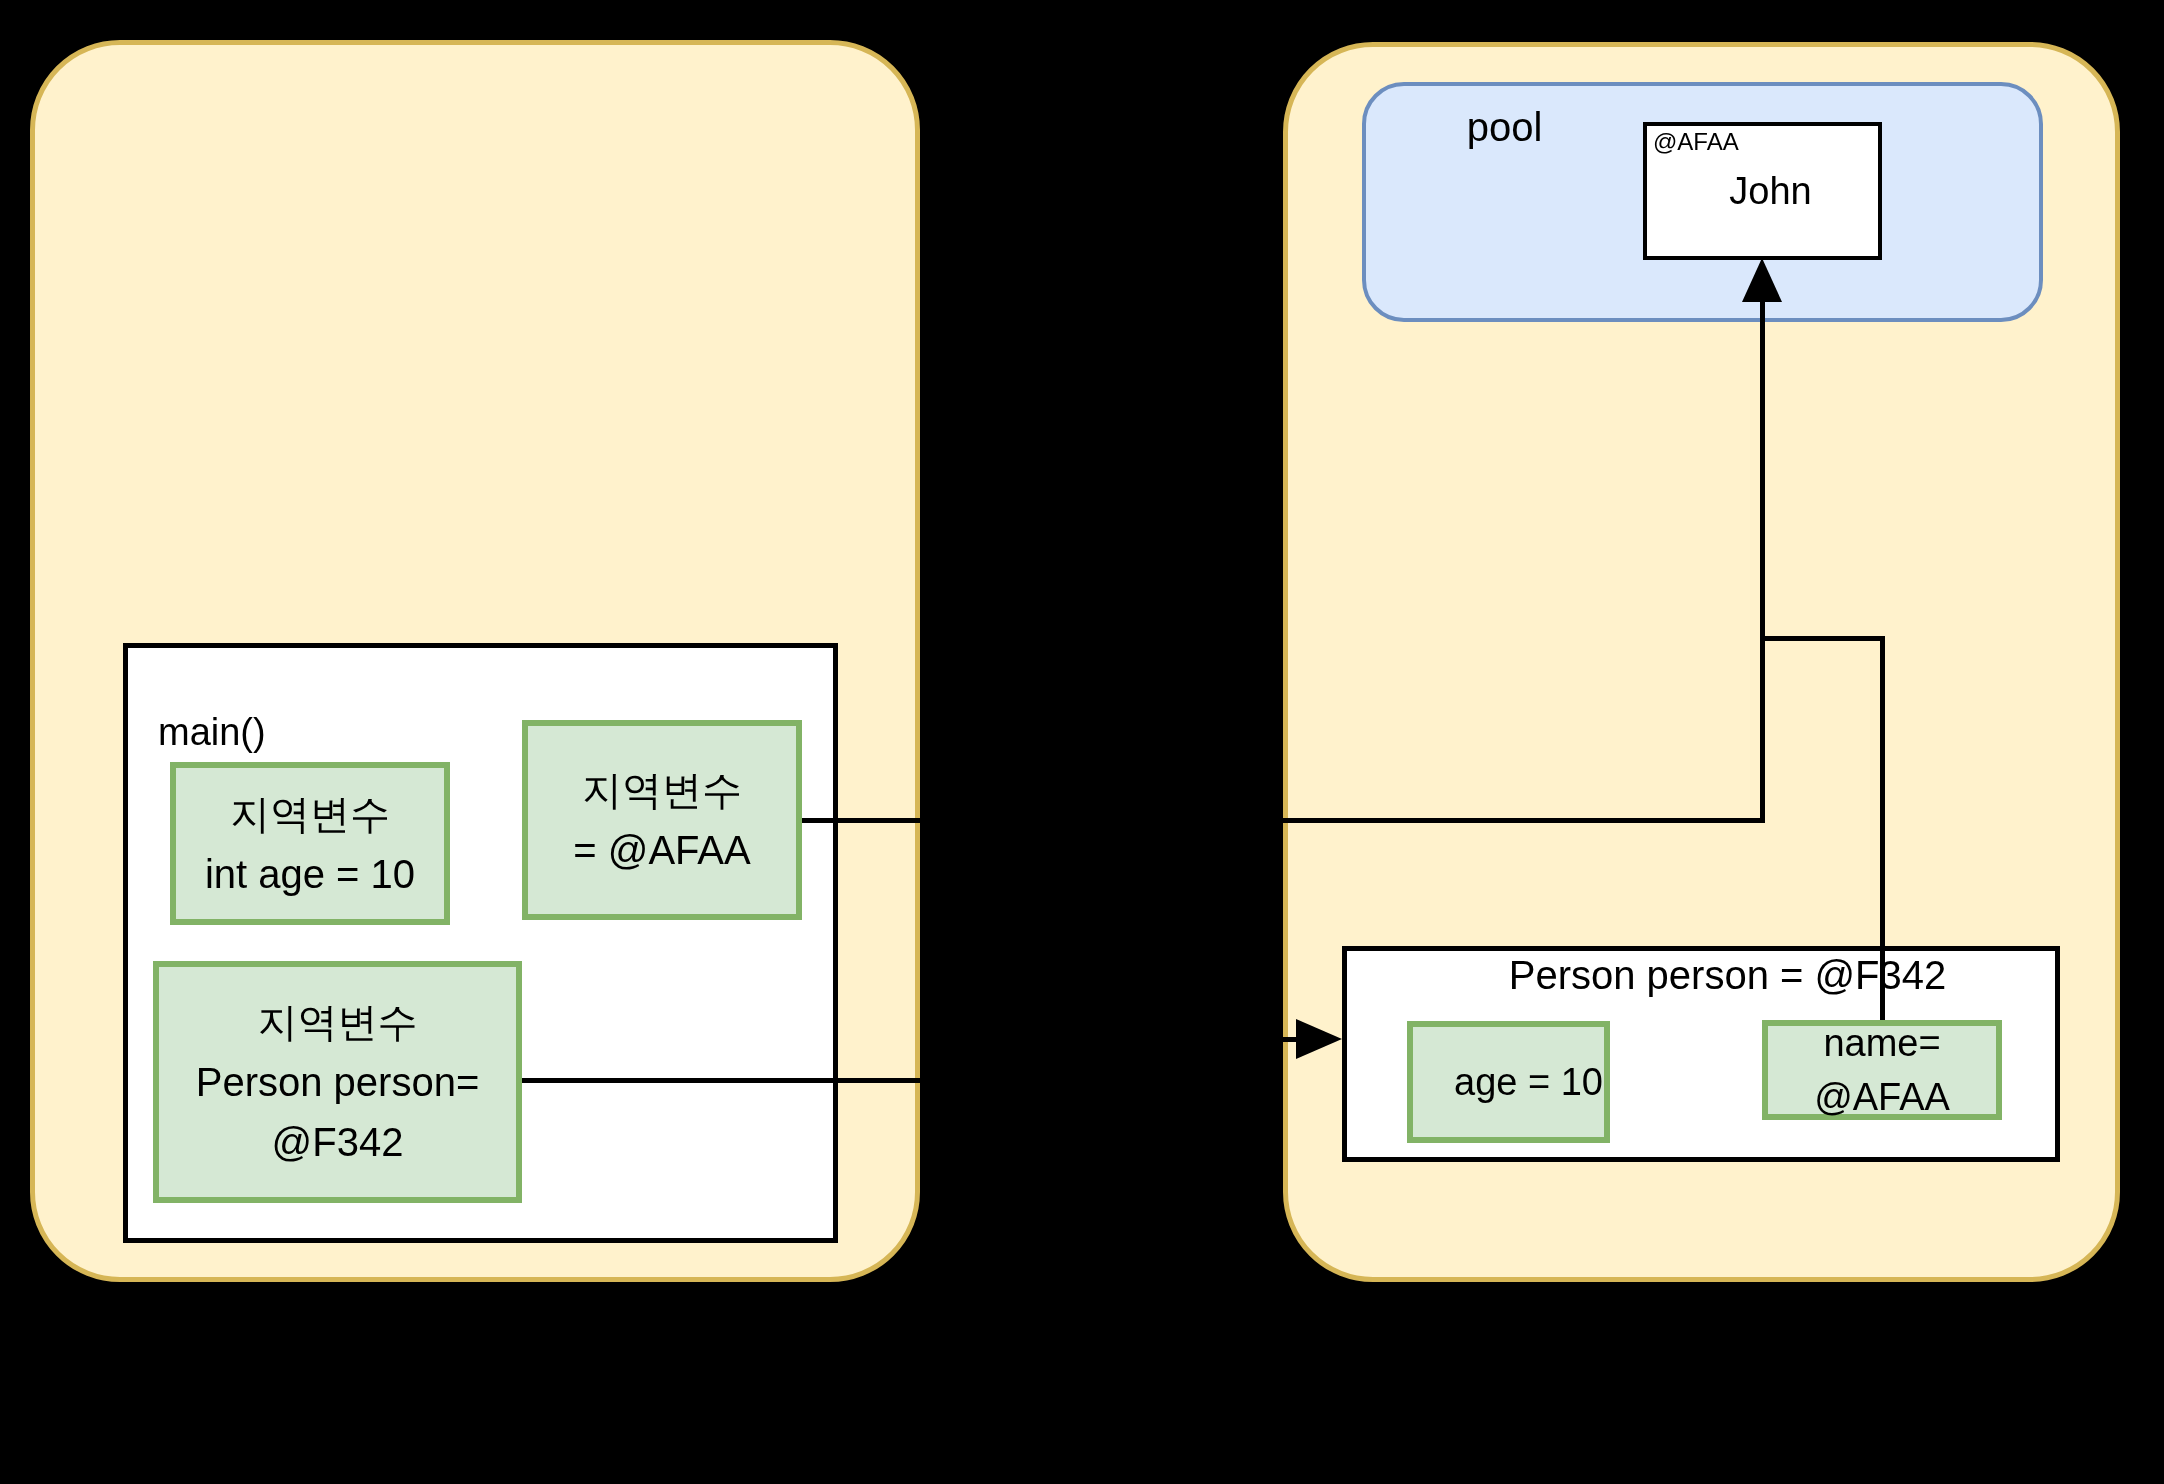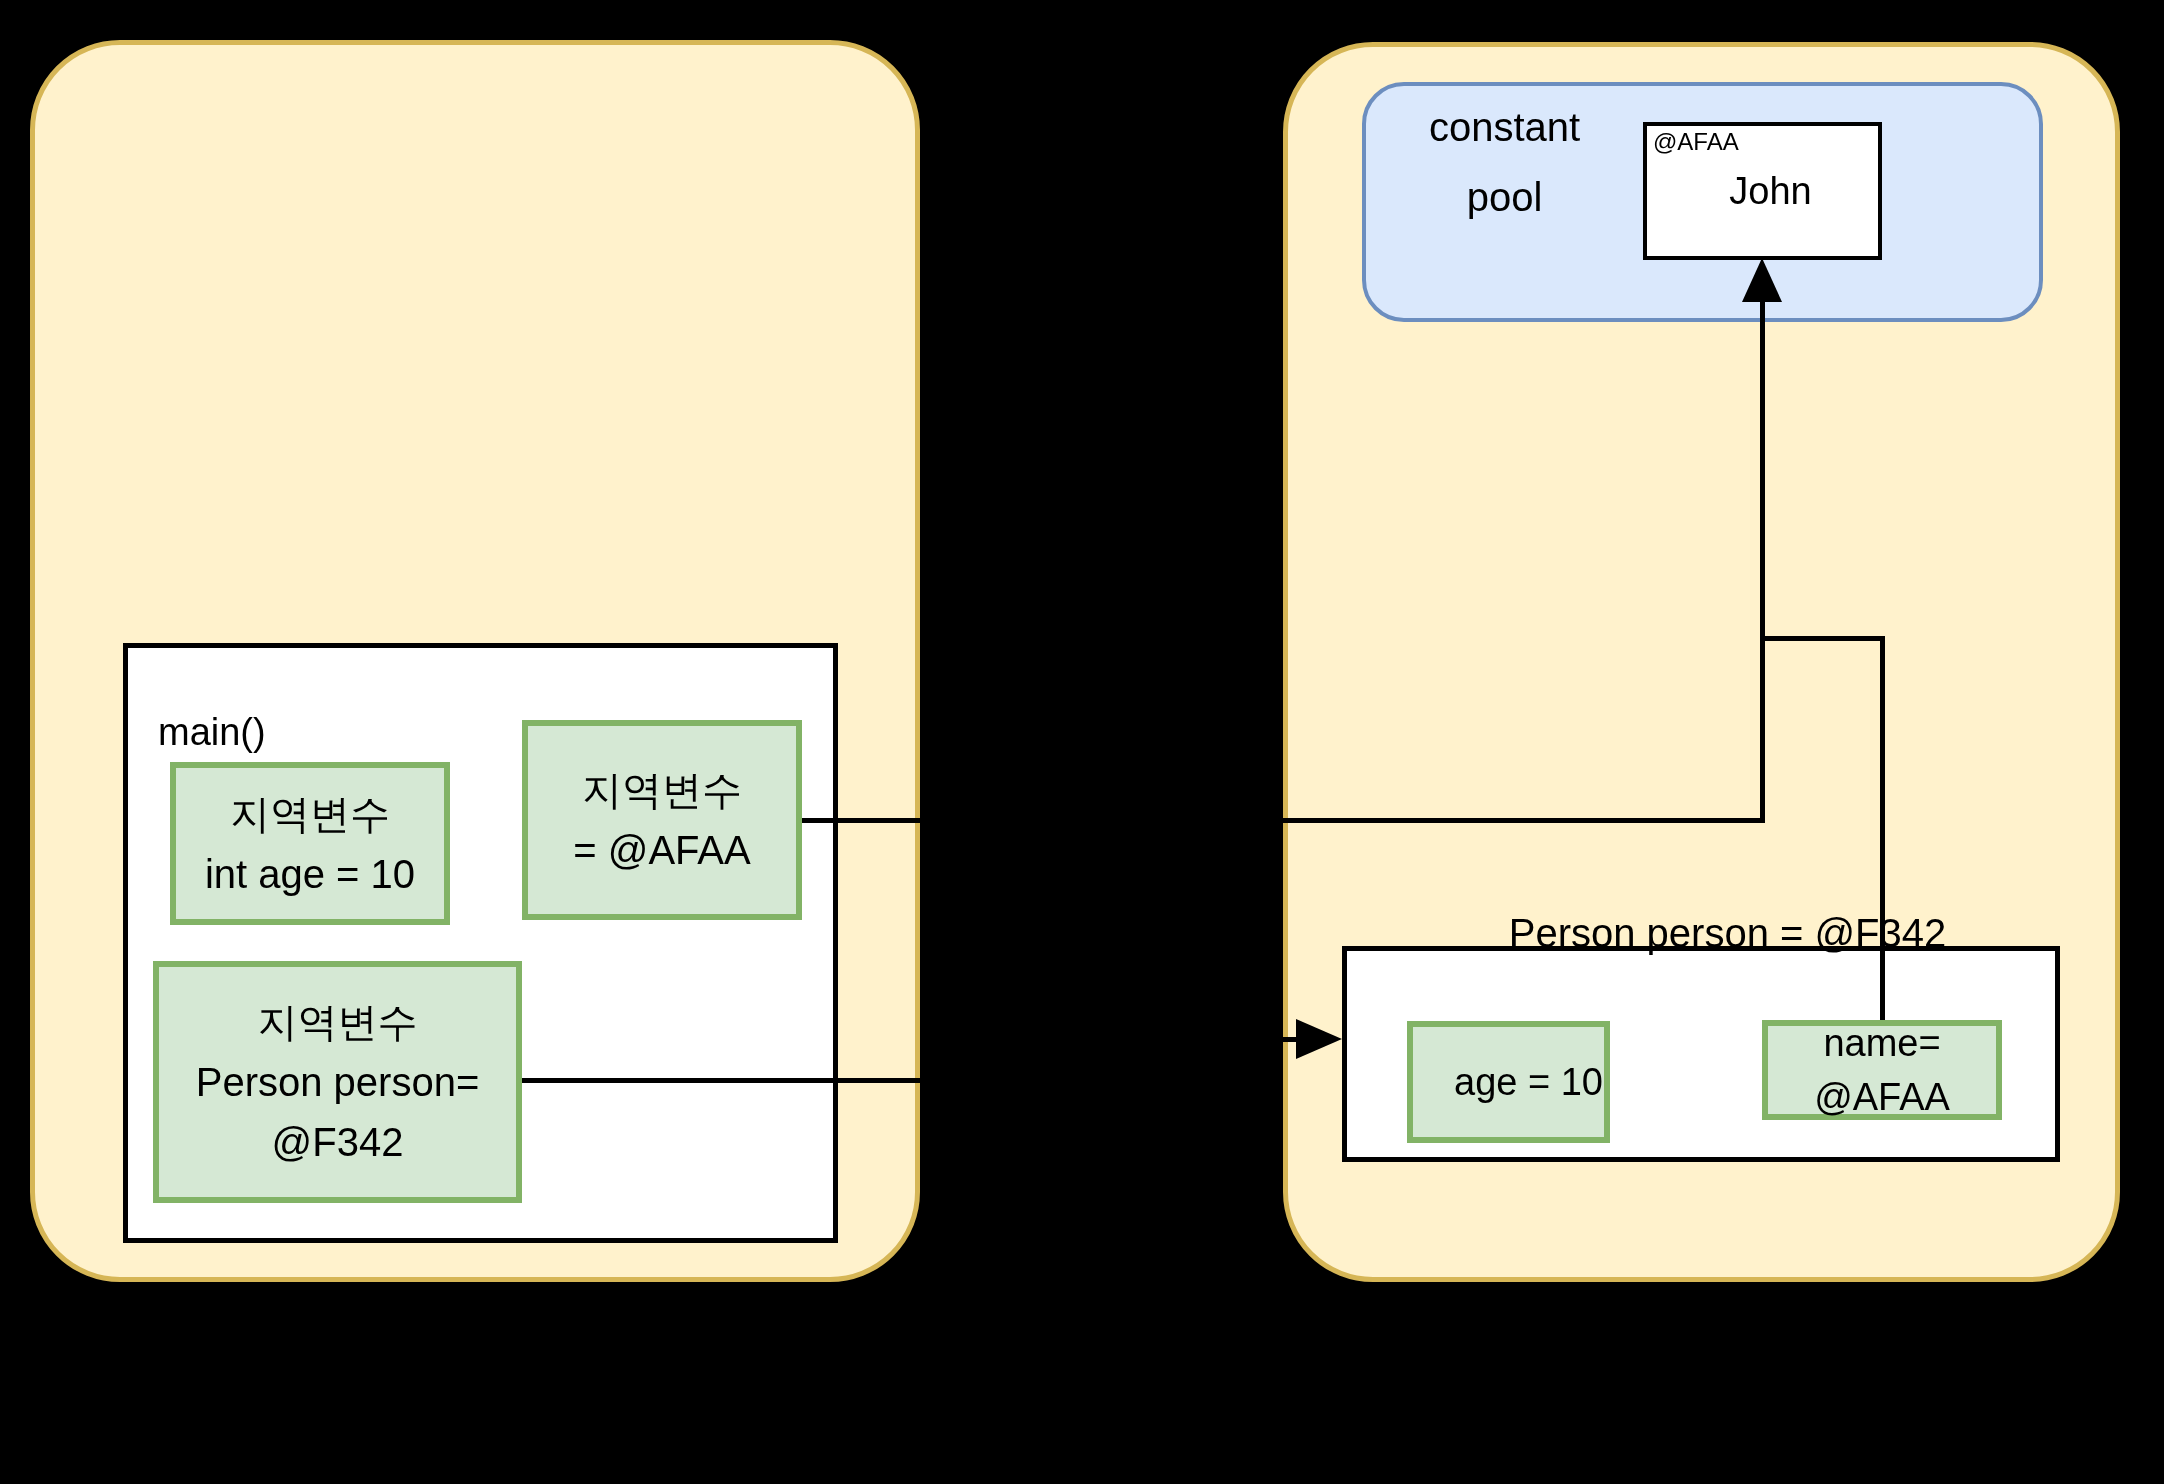--- a/index.html
+++ b/index.html
@@ -39,31 +39,30 @@
   <div class="abs greenbox" style="left:153px;top:961px;width:369px;height:242px;">
     <div>지역변수</div>
     <div>Person person=</div>
     <div>@F342</div>
   </div>
 
   <div class="abs region" style="left:1283px;top:42px;width:837px;height:1240px;"></div>
 
   <div class="abs bluebox" style="left:1362px;top:82px;width:681px;height:240px;"></div>
   <div class="abs centerText" style="left:1362px;top:92px;width:285px;font-size:40px;line-height:70px;">
-    <div>constant</div>
     <div>pool</div>
   </div>
 
   <div class="abs whitebox" style="left:1643px;top:122px;width:239px;height:138px;border-width:4px;">
     <div class="abs" style="left:6px;top:2px;font-size:24px;">@AFAA</div>
     <div class="abs centerText" style="left:0;top:44px;width:100%;font-size:38px;padding-left:16px;box-sizing:border-box;text-align:center;">John</div>
   </div>
 
   <div class="abs whitebox" style="left:1342px;top:946px;width:718px;height:216px;"></div>
-  <div class="abs centerText" style="left:1342px;top:911px;width:771px;font-size:40px;">Person person = @F342</div>
+  <div class="abs centerText" style="left:1342px;top:953px;width:771px;font-size:40px;">Person person = @F342</div>
 
   <div class="abs greenbox" style="left:1407px;top:1021px;width:203px;height:122px;font-size:38px;line-height:54px;padding-left:40px;">
     <div>age = 10</div>
   </div>
 
   <div class="abs greenbox" style="left:1762px;top:1020px;width:240px;height:100px;font-size:38px;line-height:54px;">
     <div>name=</div>
     <div>@AFAA</div>
   </div>
 

